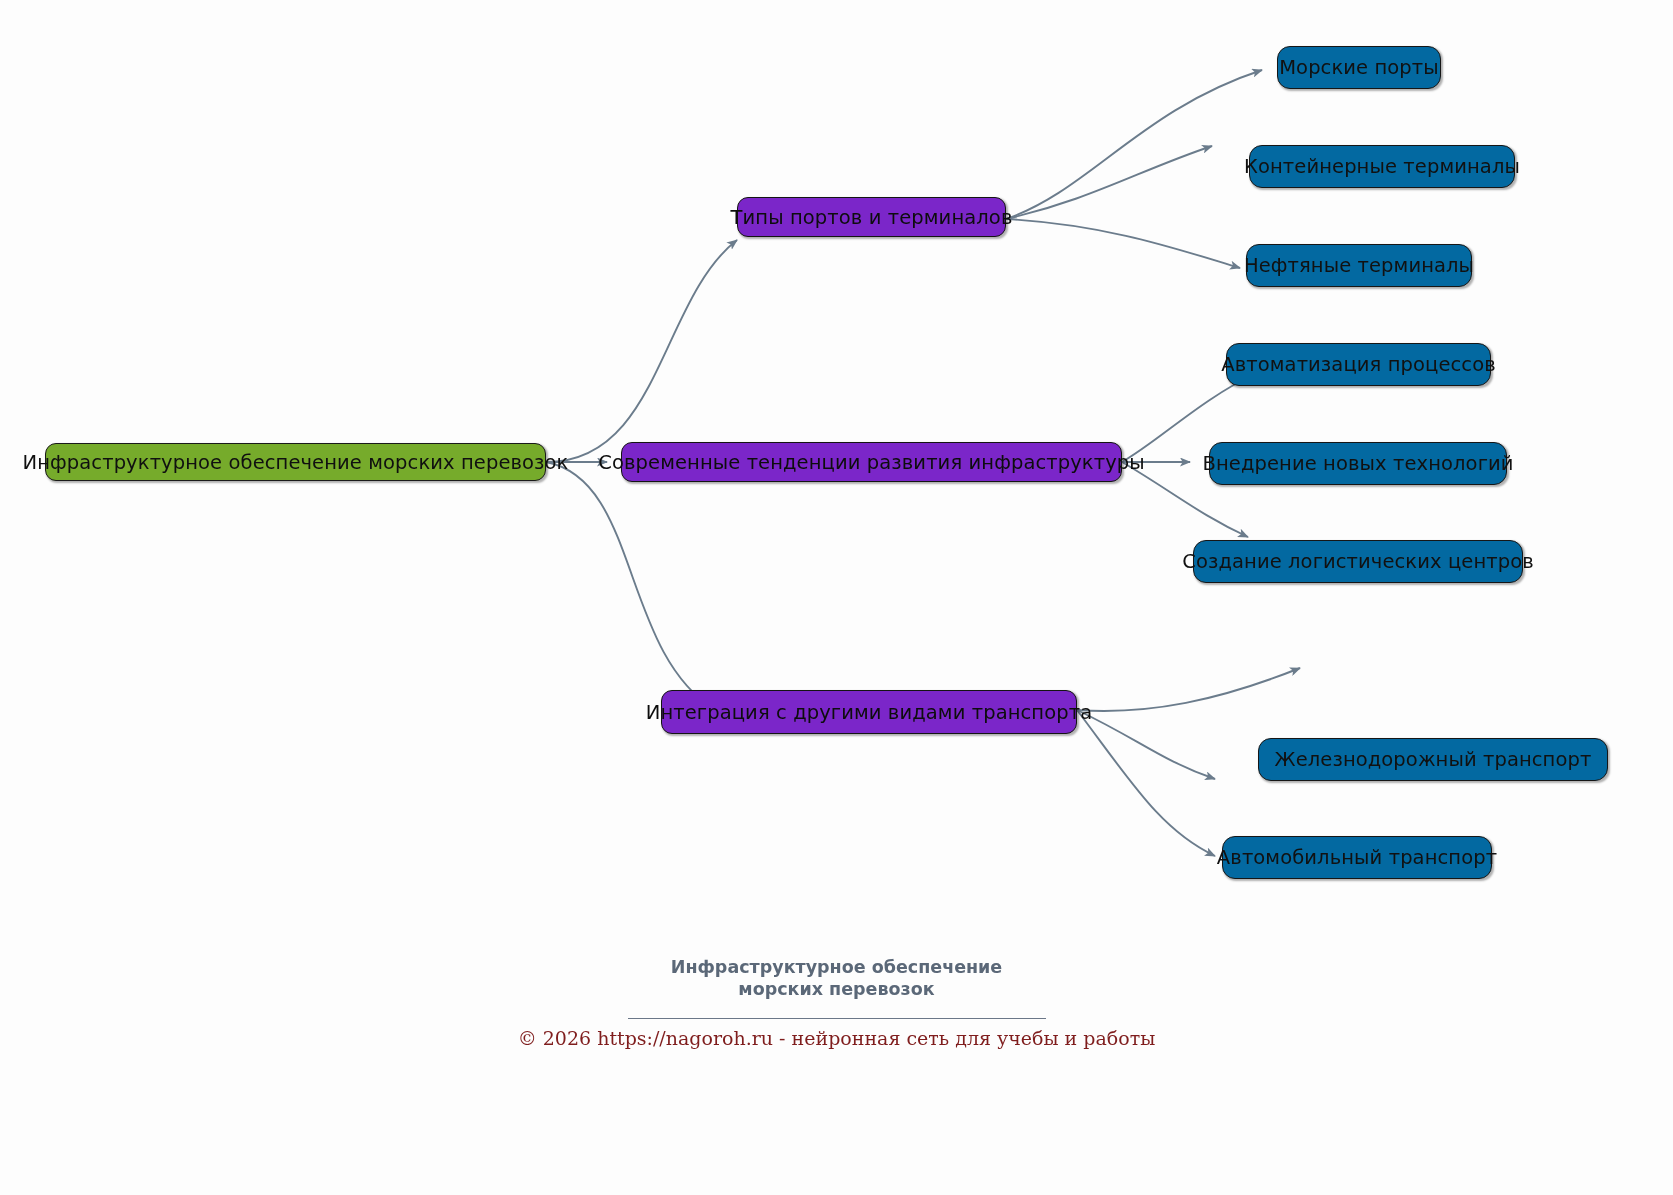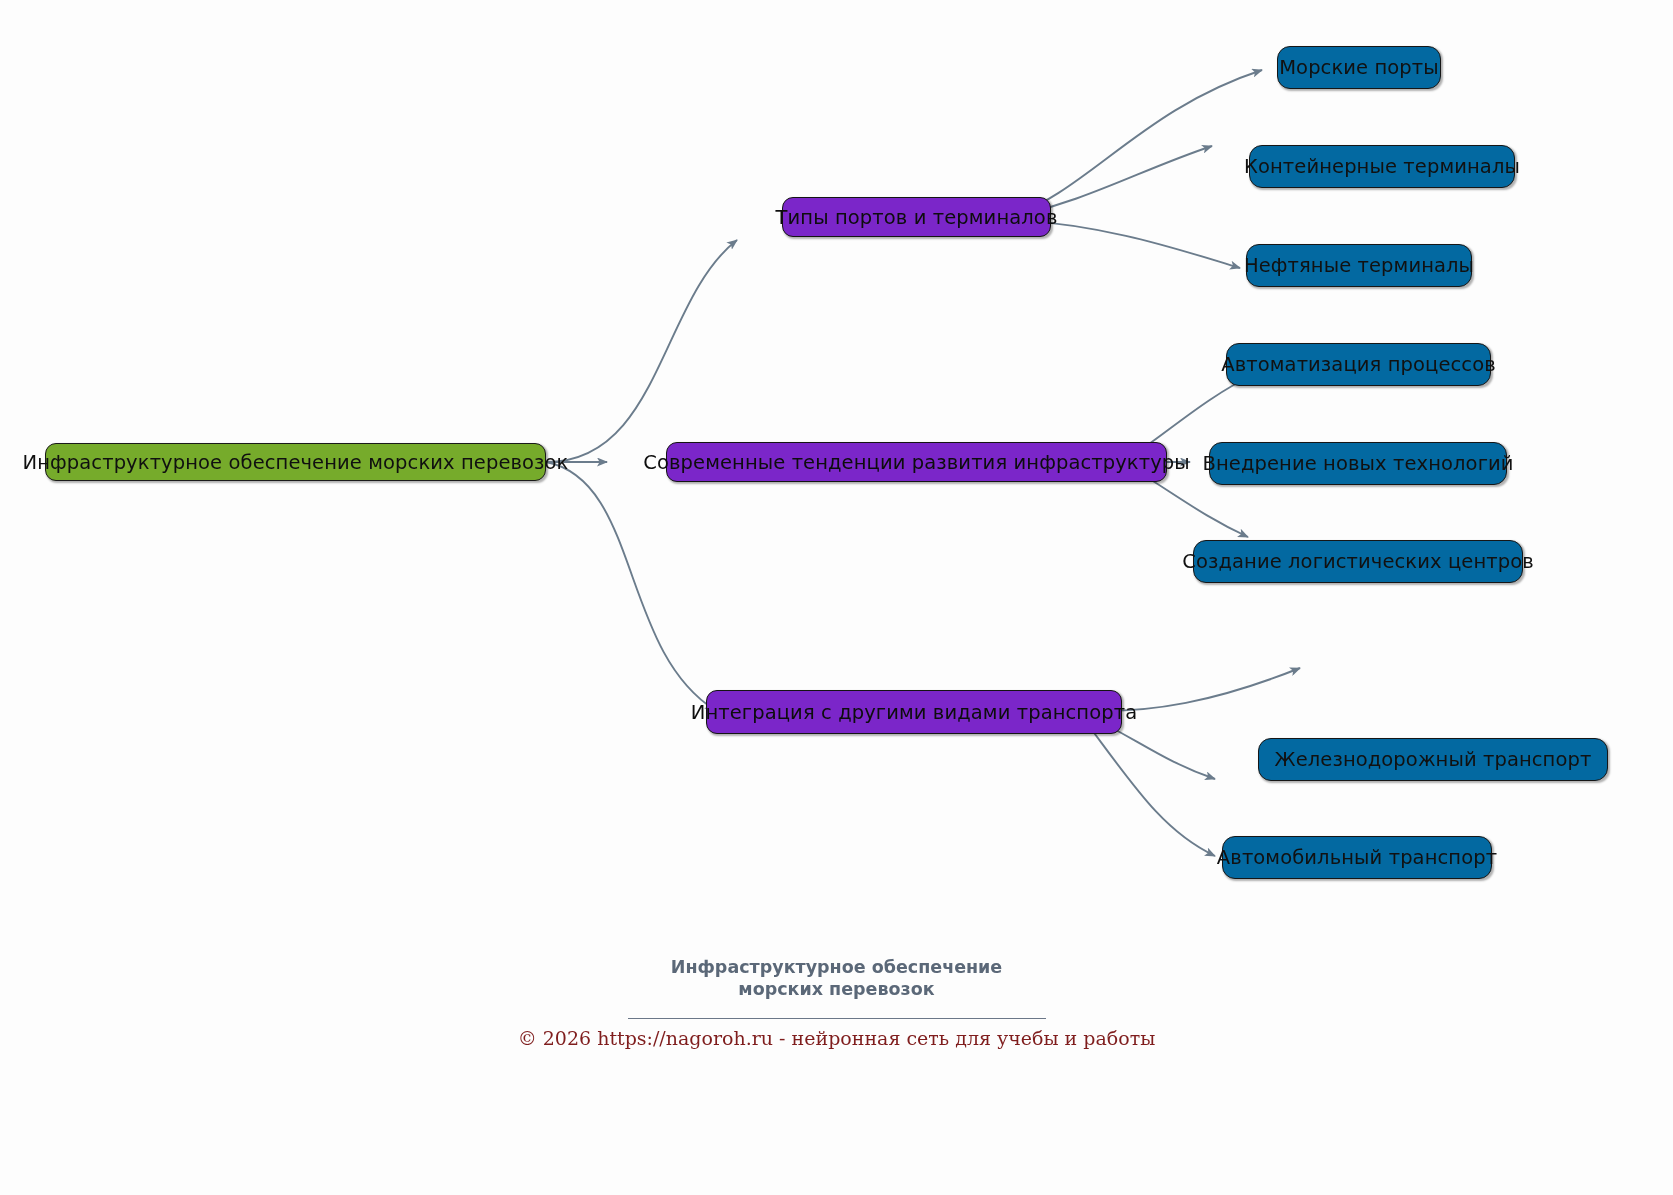--- a/index.html
+++ b/index.html
@@ -40,21 +40,20 @@
     background: #76ab2b;
     border: 1.6px solid #1a1a1a;
     color: #101010;
     box-shadow: 1.5px 1.5px 2px rgba(0,0,0,0.30);
   }
   .node-branch {
     background: #7b26c9;
     border: 1.6px solid #141414;
     color: #0d0d0d;
     box-shadow: 1.5px 1.5px 2px rgba(0,0,0,0.30);
-    margin-left: 45px;
   }
   .node-leaf {
     background: #0369a1;
     border: 1.7px solid #161616;
     color: #111111;
     border-radius: 13px;
     box-shadow: 1.5px 1.5px 2px rgba(0,0,0,0.30);
     text-align: center;
   }
   .footer {

